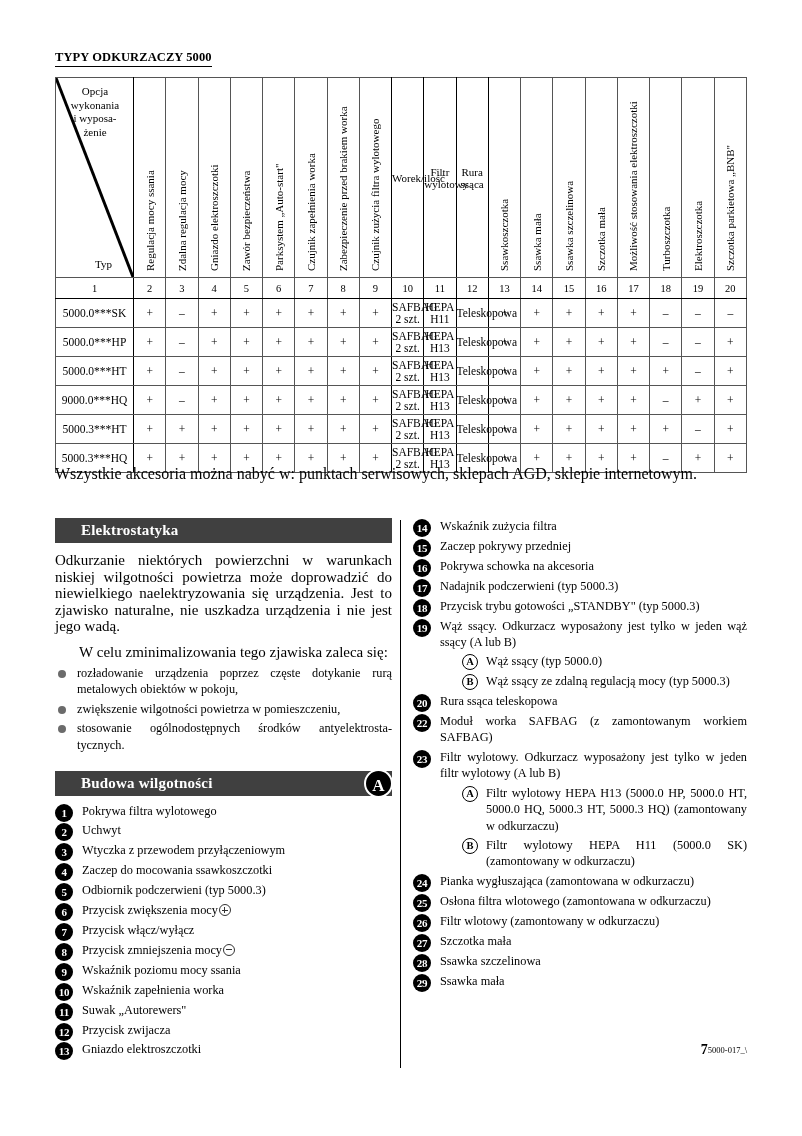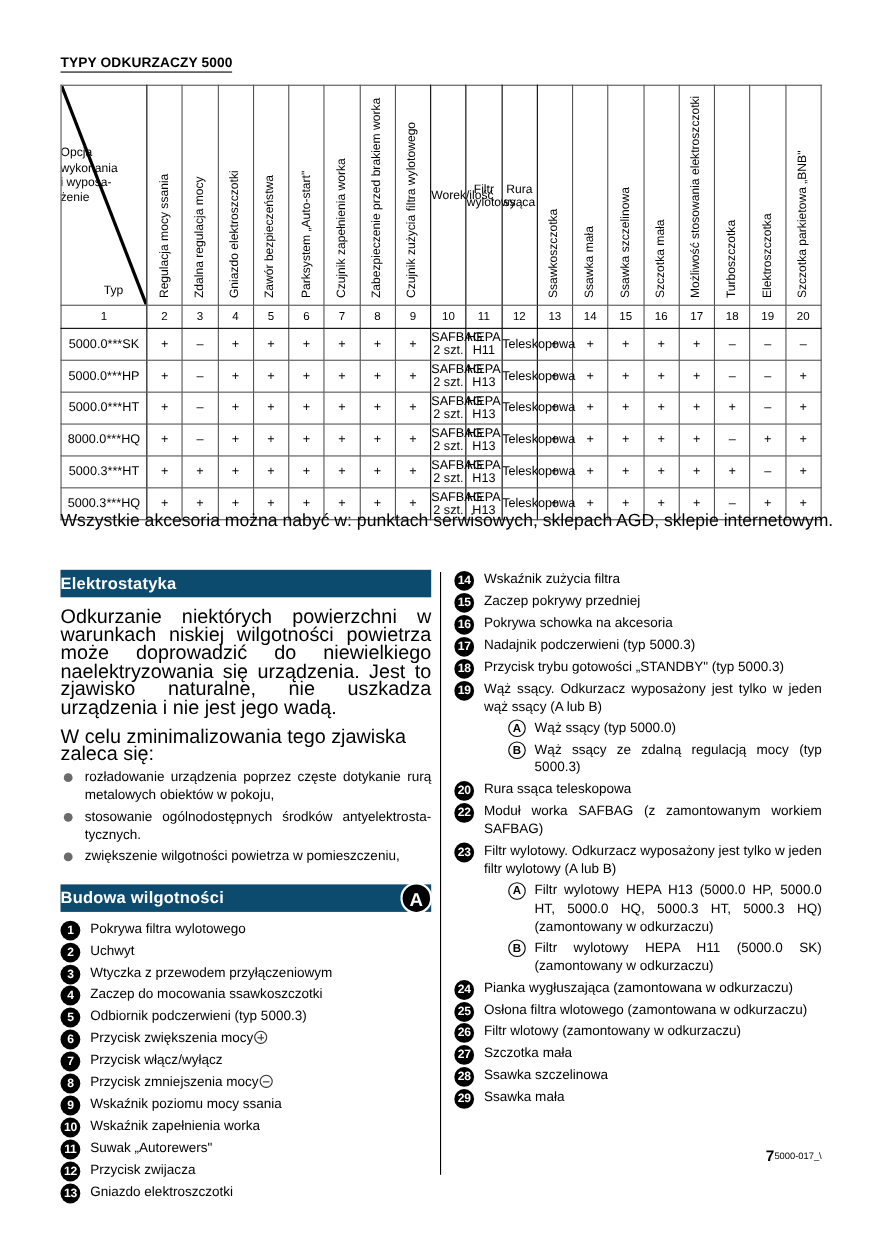--- a/index.html
+++ b/index.html
@@ -5,21 +5,21 @@
   * { box-sizing: border-box; }
   html, body { margin: 0; padding: 0; }
   body {
     width: 802px; height: 1136px;
     background: #ffffff;
     font-family: "Liberation Sans", sans-serif;
     color: #000000;
     position: relative;
     overflow: hidden;
   }
-  .page { position: relative; width: 802px; height: 1076px; padding: 0; }
+  .page { position: relative; width: 802px; height: 1076px; padding: 0; font-family: Liberation Serif, serif; }
 
   
   .doc-title {
     position: absolute;
     left: 55px; top: 50px;
     font-size: 12.5px;
     font-weight: bold;
     letter-spacing: .1px;
     border-bottom: 1.6px solid #000;
     padding-bottom: 1px;
@@ -55,26 +55,25 @@
     height: 200px;
     width: 78px;
     padding: 0;
     overflow: hidden;
   }
   .corner-inner { position: relative; width: 100%; height: 100%; }
   .corner-diag {
     position: absolute; left: 0; top: 0; width: 100%; height: 100%;
   }
   .corner-top {
-    position: absolute; right: 20px; top: 7px;
+    position: absolute; right: 9px; top: 7px;
     width: 58px;
-    text-align: left;
+    text-align: center;
     font-size: 11px;
     line-height: 13.5px;
-    margin-top: 48px;
   }
   .corner-bot {
     position: absolute; left: 6px; bottom: 7px;
     width: 50px;
     text-align: right;
     font-size: 11px;
   }
 
   th.vert {
     height: 200px;
@@ -113,52 +112,52 @@
   .col-divider {
     position: absolute;
     left: 400px; top: 520px;
     width: 1px; height: 548px;
     background: #000;
   }
   .col-left  { position: absolute; left: 55px;  top: 518px; width: 337px; }
   .col-right { position: absolute; left: 413px; top: 518px; width: 334px; }
 
   .sec-head {
-    background: #0c4a6e;
+    background: #404040;
     color: #ffffff;
     font-size: 15px;
     font-weight: bold;
     letter-spacing: .2px;
-    padding: 4px 10px 5px 0;
+    padding: 4px 10px 5px 26px;
     height: 25px;
     line-height: 17px;
     position: relative;
   }
   .sec-head.with-badge { padding-right: 40px; }
   .badge-a {
     position: absolute;
     right: -1px; top: -2px;
     width: 29px; height: 29px;
     border-radius: 50%;
     background: #000;
     color: #fff;
     font-size: 17px;
     font-weight: bold;
     line-height: 29px;
     text-align: center;
     border: 2px solid #fff;
   }
 
   .para {
-    font-size: 18px;
+    font-size: 15px;
     line-height: 16.6px;
     text-align: justify;
     margin-top: 9px;
   }
-  .para.nojust { text-align: left; }
+  .para.nojust { text-align: center; margin-left: 20px; }
 
   ul.dots { list-style: none; margin: 4px 0 0 0; padding: 0; }
   ul.dots li {
     position: relative;
     padding-left: 22px;
     font-size: 12.3px;
     line-height: 16.6px;
     text-align: justify;
     margin-bottom: 3px;
   }
@@ -419,21 +418,21 @@
           <td class="mark">+</td>
           <td class="mark">+</td>
           <td class="mark">+</td>
           <td class="mark">+</td>
           <td class="mark">+</td>
           <td class="mark">–</td>
           <td class="mark">+</td>
         </tr>
 
         <tr class="datarow">
-          <td class="typecell thick-r">8000.0***HQ</td>
+          <td class="typecell thick-r">9000.0***HQ</td>
           <td class="mark">+</td>
           <td class="mark">–</td>
           <td class="mark">+</td>
           <td class="mark">+</td>
           <td class="mark">+</td>
           <td class="mark">+</td>
           <td class="mark">+</td>
           <td class="mark thick-r">+</td>
           <td class="thick-r">SAFBAG 2 szt.</td>
           <td class="thick-r">HEPA H13</td>
@@ -503,22 +502,22 @@
 
   <div class="col-left">
 
     <div class="sec-head">Elektrostatyka</div>
 
     <div class="para">Odkurzanie niektórych powierzchni w warunkach niskiej wilgotności powietrza może doprowadzić do niewielkiego naelektryzowania się urządzenia. Jest to zjawisko naturalne, nie uszkadza urządzenia i nie jest jego wadą.</div>
     <div class="para nojust">W celu zminimalizowania tego zjawiska zaleca się:</div>
 
     <ul class="dots">
       <li>rozładowanie urządzenia poprzez częste dotykanie rurą metalowych obiektów w pokoju,</li>
+      <li>zwiększenie wilgotności powietrza w pomieszczeniu,</li>
       <li>stosowanie ogólnodostępnych środków antyelektrosta-tycznych.</li>
-      <li>zwiększenie wilgotności powietrza w pomieszczeniu,</li>
     </ul>
 
     <div style="height:14px"></div>
 
     <div class="sec-head with-badge">
       <span>Budowa wilgotności</span>
       <span class="badge-a">A</span>
     </div>
 
     <ol class="numlist">

